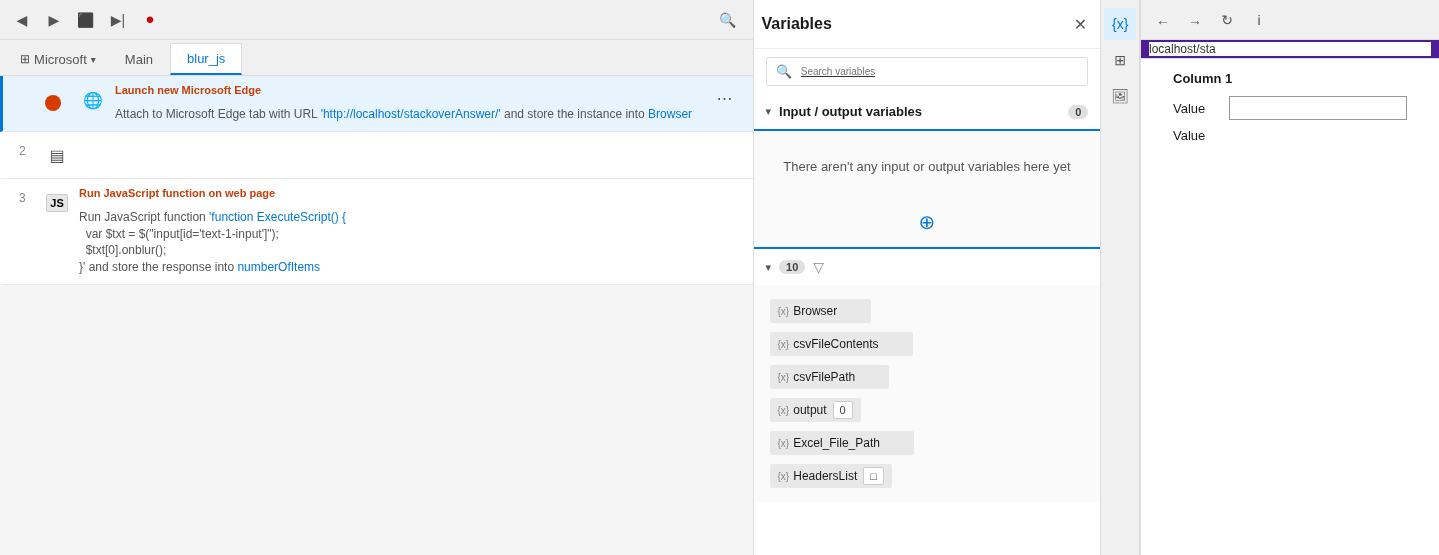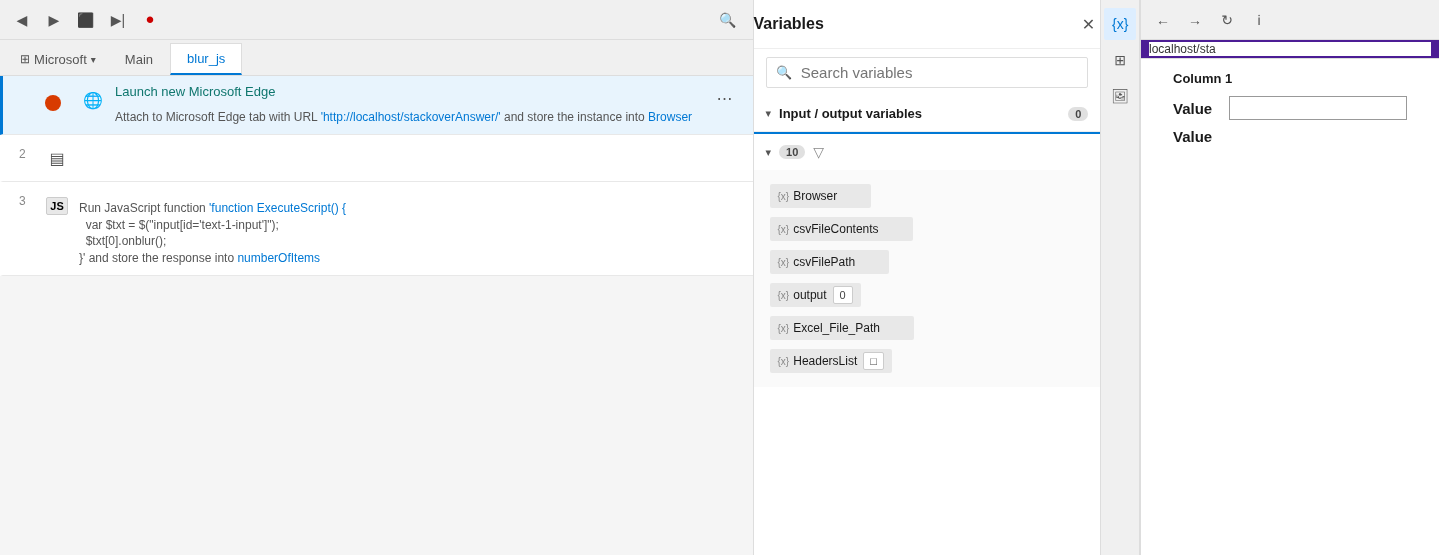--- a/index.html
+++ b/index.html
@@ -115,21 +115,21 @@
       margin-right: 8px;
       margin-top: 2px;
     }
     .step-icon.circle {
       width: 16px; height: 16px;
       background: #d83b01;
       border-radius: 50%;
       margin-top: 6px;
     }
     .step-content { flex: 1; }
-    .step-title { font-size: 13px; font-weight: 400; color: #0f766e; }
+    .step-title { font-size: 11px; font-weight: 700; color: #c2410c; }
     .step-desc { font-size: 12px; color: #555; margin-top: 10px; line-height: 1.4; }
     .step-desc a { color: #0078d4; text-decoration: none; }
     .step-more {
       width: 24px; height: 24px;
       background: none; border: none;
       cursor: pointer;
       color: #555;
       font-size: 16px;
       display: flex; align-items: center; justify-content: center;
       flex-shrink: 0;
@@ -145,21 +145,21 @@
       height: 555px;
       background: #fff;
       border-right: 1px solid #ddd;
       display: flex;
       flex-direction: column;
     }
     .vars-header {
       display: flex;
       align-items: center;
       justify-content: space-between;
-      padding: 12px 0;
+      padding: 12px 8px;
       border-bottom: 1px solid #eee;
     }
     .vars-title { font-size: 16px; font-weight: 600; color: #1a1a1a; }
     .vars-close {
       background: none; border: none; cursor: pointer;
       font-size: 16px; color: #555;
       display: flex; align-items: center; justify-content: center;
       width: 24px; height: 24px;
     }
     .vars-search {
@@ -167,21 +167,21 @@
       display: flex;
       align-items: center;
       border: 1px solid #ddd;
       border-radius: 2px;
       padding: 6px 10px;
       gap: 8px;
       background: #fff;
     }
     .vars-search input {
       border: none; outline: none;
-      flex: 1; font-size: 15px; color: #333;
+      flex: 1; font-size: 10px; color: #333; text-decoration: underline;
     }
     .vars-search-icon { color: #888; font-size: 13px; }
 
     
     .vars-section { border-bottom: 1px solid #eee; }
     .vars-section-header {
       display: flex;
       align-items: center;
       padding: 10px 12px;
       cursor: pointer;
@@ -286,21 +286,21 @@
       flex: 1;
       padding: 12px 32px;
     }
     .column-header {
       font-size: 13px; font-weight: 700; color: #1a1a1a;
       margin-bottom: 10px;
     }
     .right-row {
       display: flex; align-items: center; gap: 8px; margin-bottom: 8px;
     }
-    .right-label { font-size: 15px; color: #1a1a1a; width: 48px; font-weight: bold; }
+    .right-label { font-size: 13px; color: #1a1a1a; width: 48px; }
     .right-input {
       border: 1px solid #999;
       padding: 2px 6px;
       font-size: 12px;
       width: 180px;
       height: 24px;
     }
 
     
     .icon-sidebar {
@@ -382,20 +382,21 @@
         <span style="font-size:16px; color:#555;">▤</span>
       </div>
     </div>
 
     <div class="step-row" style="border-left:3px solid transparent;">
       <div class="step-number">3</div>
       <div class="step-icon">
         <span style="font-size:11px; font-weight:bold; background:#e8e8e8; padding:2px 3px; border-radius:2px; border:1px solid #ccc;">JS</span>
       </div>
       <div class="step-content">
+        <div class="step-title">Run JavaScript function on web page</div>
         <div class="step-desc">
           Run JavaScript function <a href="#">'function ExecuteScript() {</a><br>
           &nbsp;&nbsp;var $txt = $("input[id='text-1-input']");<br>
           &nbsp;&nbsp;$txt[0].onblur();<br>
           }' and store the response into <a href="#">numberOfItems</a>
         </div>
       </div>
     </div>
 
   </div>
@@ -412,20 +413,25 @@
     <span class="vars-search-icon">🔍</span>
     <input type="text" placeholder="Search variables" style="">
   </div>
 
   <div class="vars-section">
     <div class="vars-section-header">
       <span class="section-chevron">▾</span>
       <span class="section-title">Input / output variables</span>
       <span class="section-badge">0</span>
     </div>
+    <div style="background:#fafafa; border-top:2px solid #0078d4;">
+      <div class="vars-empty">There aren't any input or output variables here yet</div>
+      <button class="vars-add-btn">⊕</button>
+      <div style="height:12px;"></div>
+    </div>
   </div>
 
   <div class="vars-flow-section">
     <div class="vars-section-header" style="border-top:2px solid #0078d4;">
       <span class="section-chevron">▾</span>
       <span class="section-badge">10</span>
       <span class="section-filter">▽</span>
     </div>
     <div class="vars-list">
 

